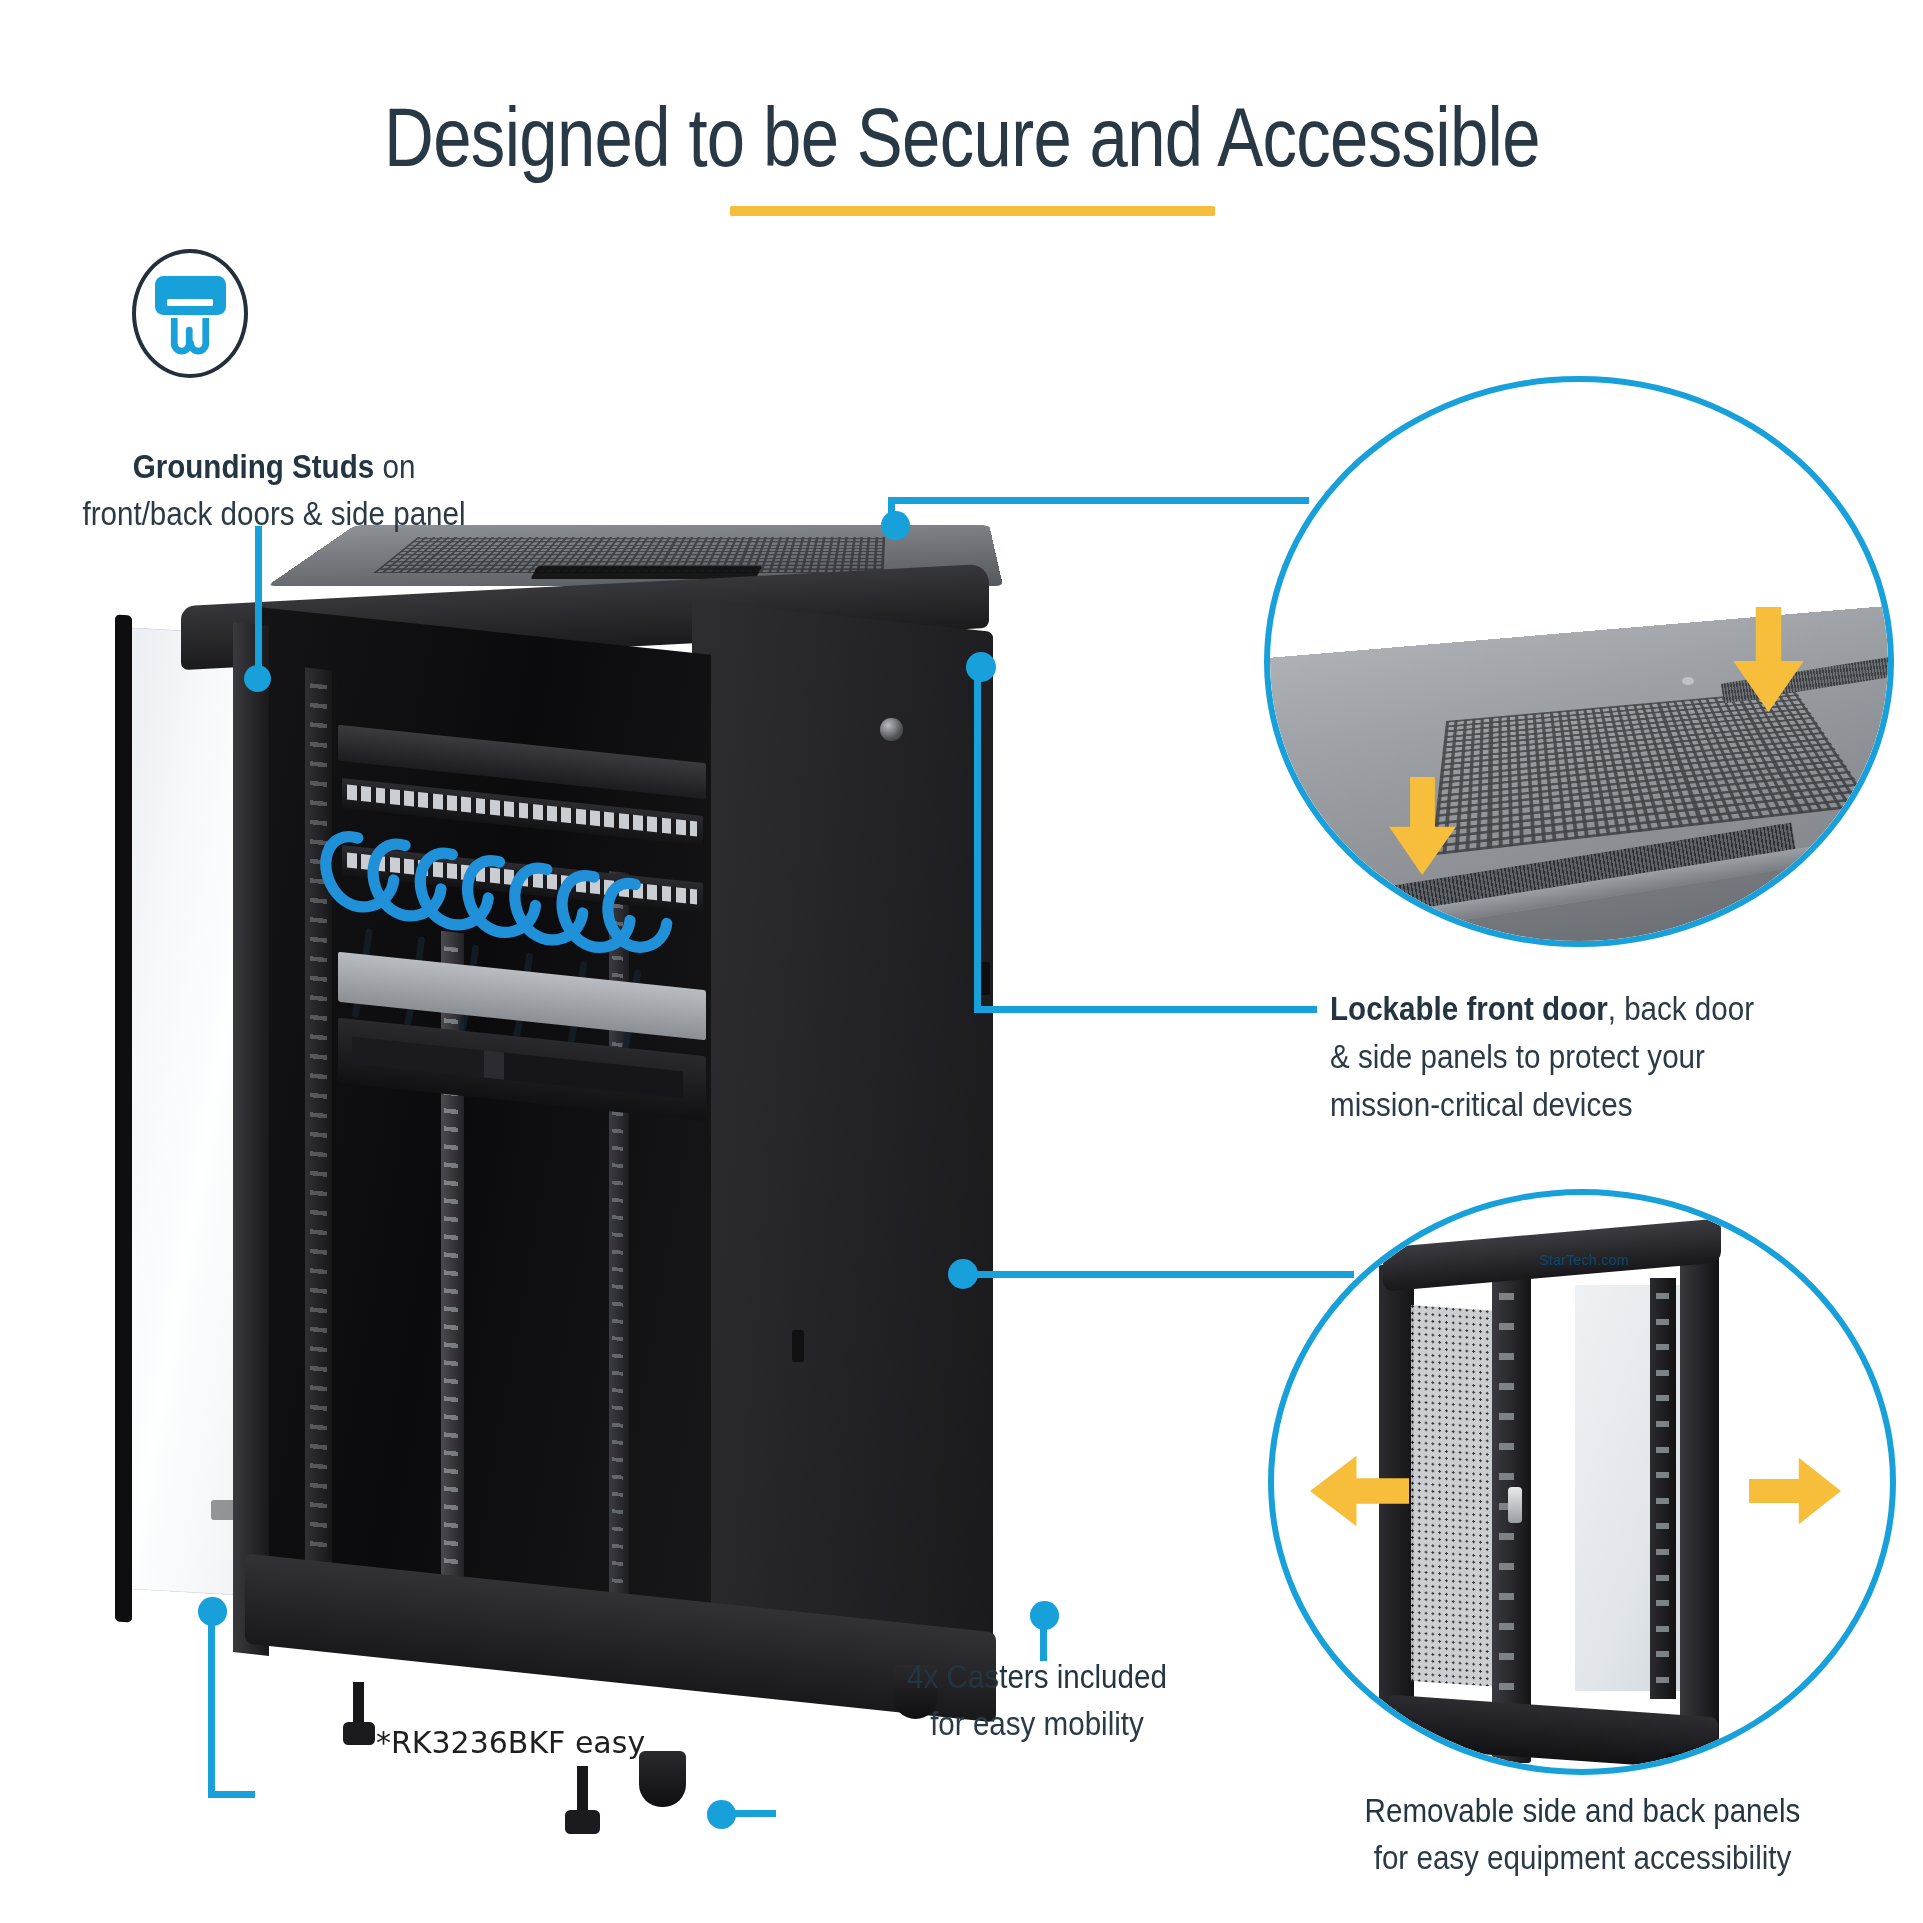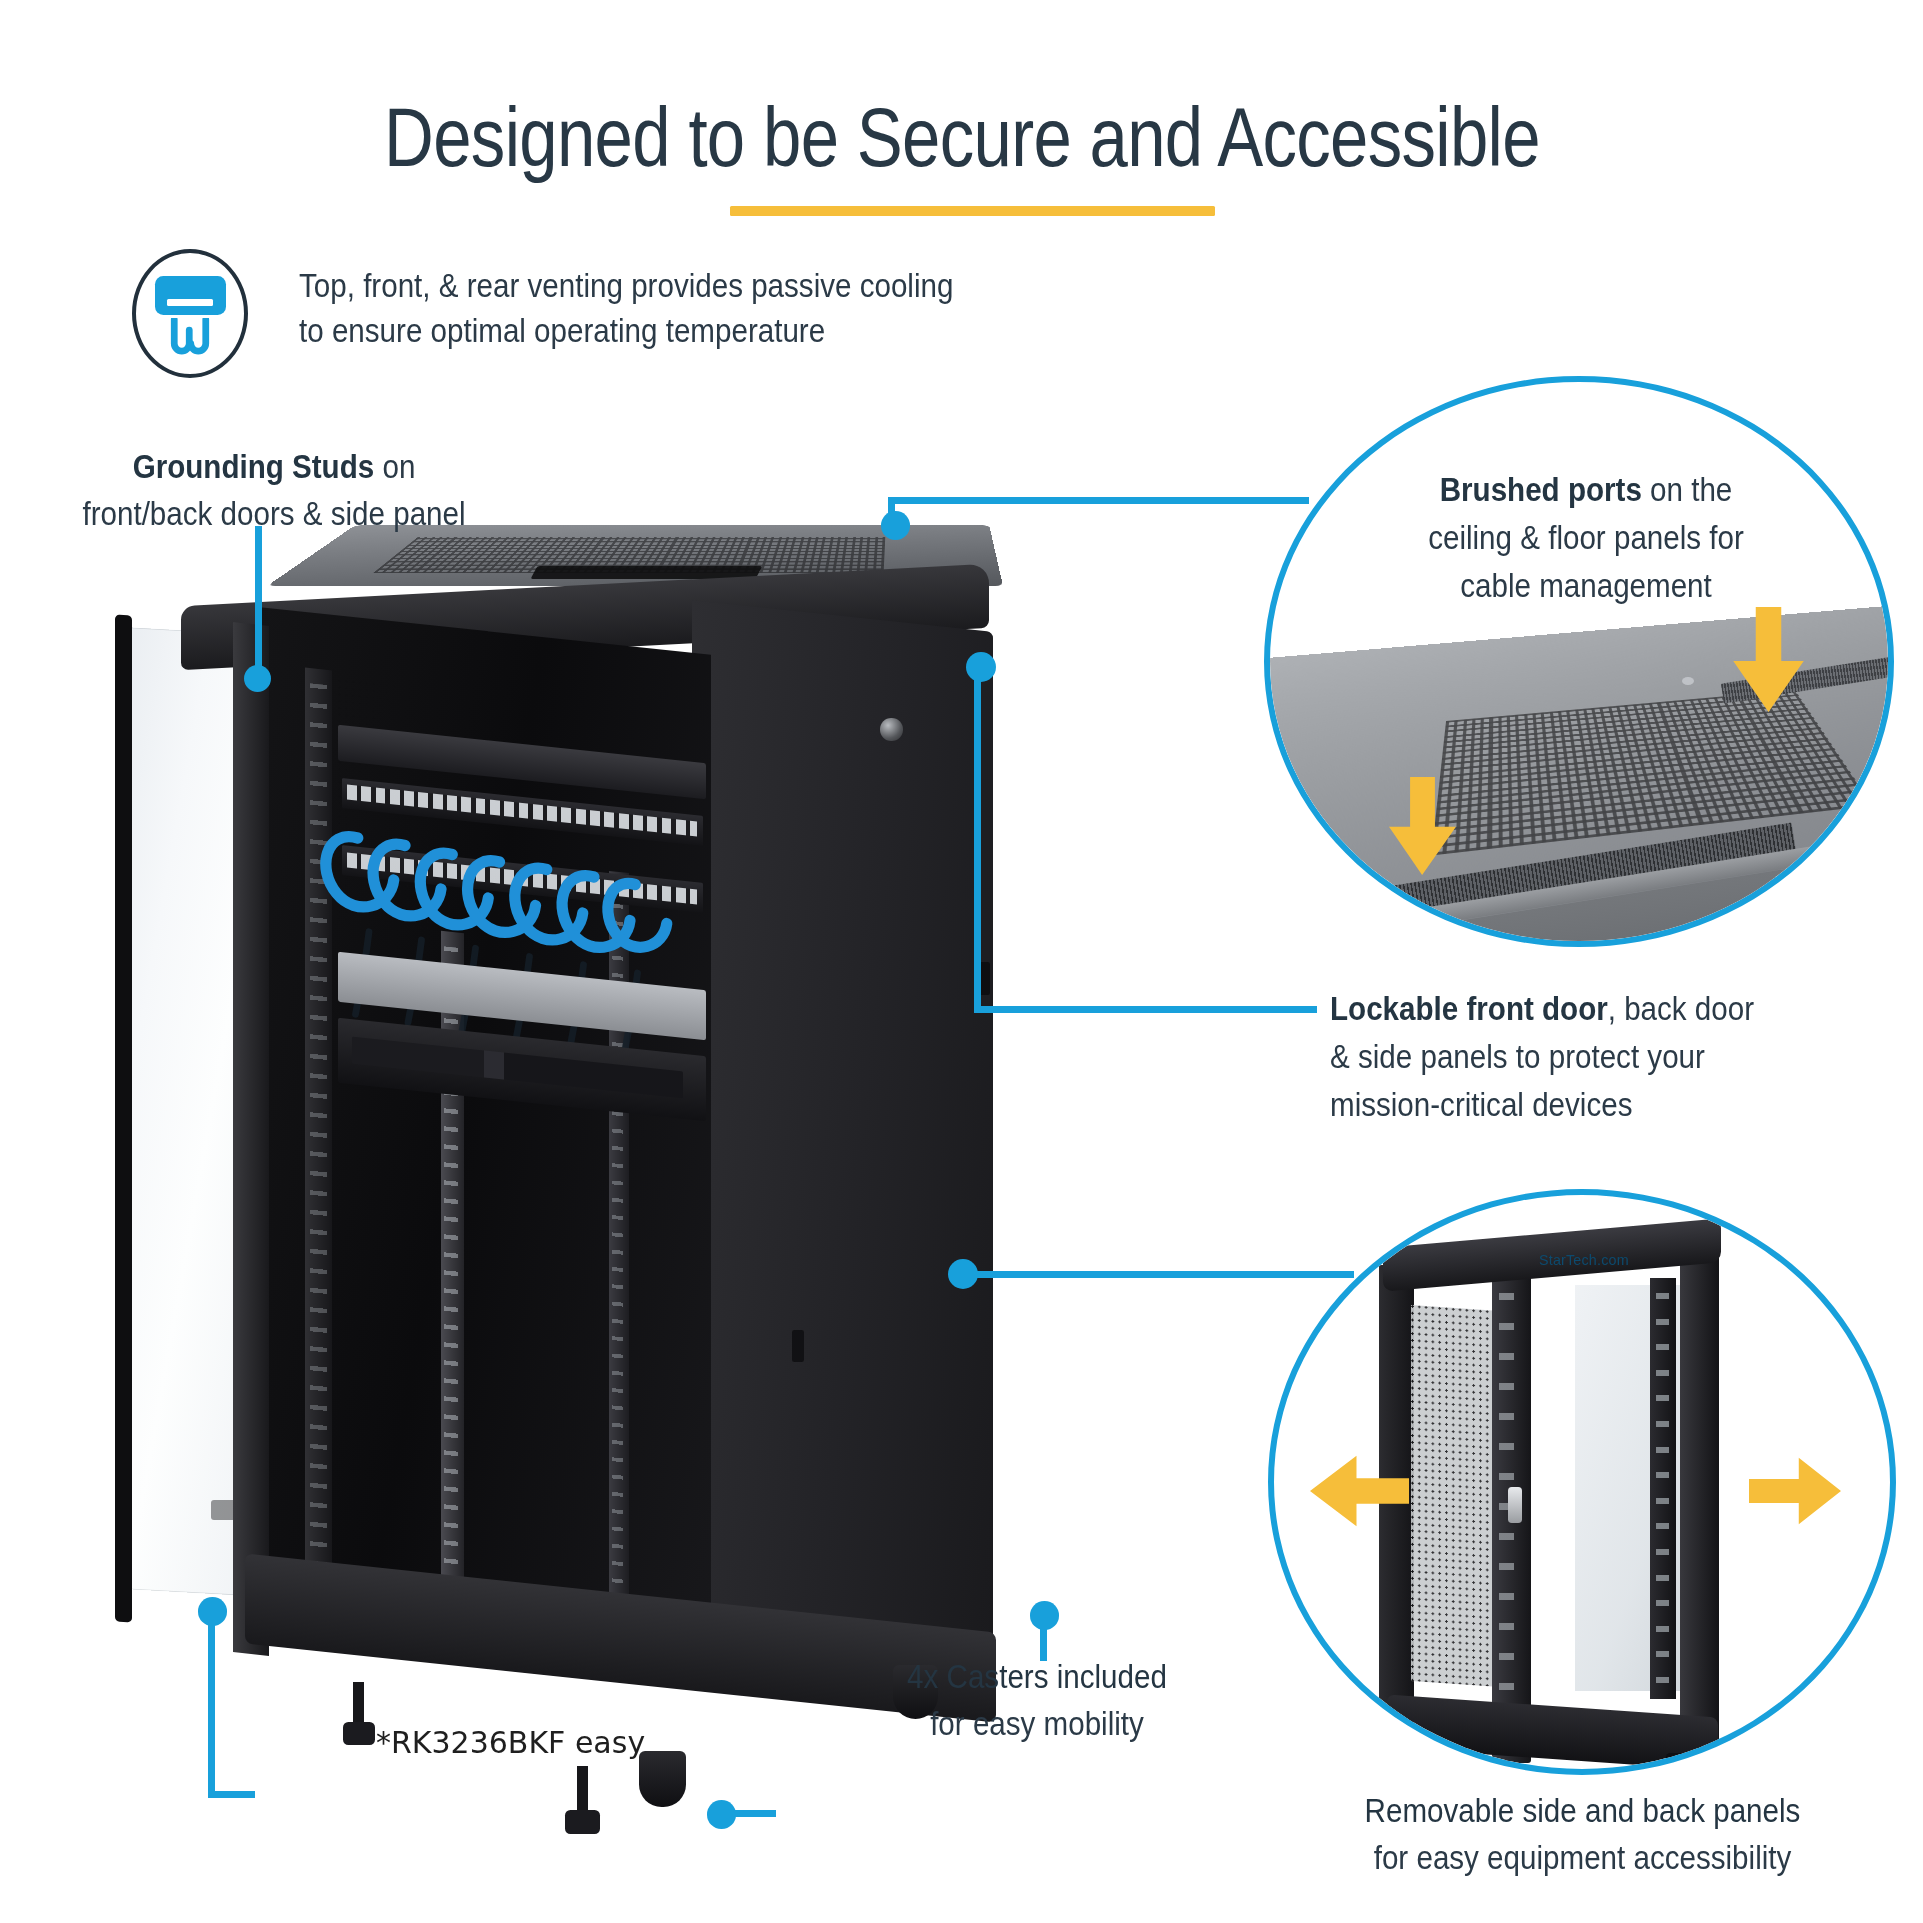--- a/index.html
+++ b/index.html
@@ -115,24 +115,20 @@
     <div class="ring"></div>
     <div class="unit">
       <div class="slot"></div>
     </div>
     <svg class="flow" viewBox="0 0 82 60">
       <path d="M20 2 L20 34 a10 10 0 0 0 20 0 L40 16" fill="none" stroke="#18A0DB" stroke-width="9" stroke-linecap="round"></path>
       <path d="M62 2 L62 34 a10 10 0 0 1 -20 0" fill="none" stroke="#18A0DB" stroke-width="9" stroke-linecap="round"></path>
     </svg>
   </div>
 
-  <div class="txt c-left" style="left:299px;top:263px;width:827px;">
-    <span class="narrow" style="transform-origin:0 0;display:block;">Top, front, &amp; rear venting provides passive cooling</span>
-    <span class="narrow" style="transform-origin:0 0;display:block;">to ensure optimal operating temperature</span>
-  </div>
 
   <div class="rack" style="left:113px;top:496px;width:1075px;height:1308px;">
 
     <div class="glassdoor" style="left:9px;top:135px;width:147px;height:962px;
                 transform:skewY(3.2deg);box-shadow:0 0 0 0.8px rgba(120,130,140,.25) inset;"></div>
     <div class="frame-dark3" style="position:absolute;left:1.5px;top:119px;width:16.5px;height:1007px;transform:skewY(3.2deg);border-radius:4.5px;"></div>
     <div class="frame-dark" style="position:absolute;left:98px;top:1004px;width:39px;height:19.5px;border-radius:3px;opacity:.45;"></div>
 
     <div style="position:absolute;left:154px;top:-60px;width:736px;height:150px;
                 background:linear-gradient(175deg,#8e9196,#6d7075 60%,#55585d);
@@ -258,27 +254,20 @@
                   background:#c8cbcf;opacity:.8;"></div>
     </div>
 
     <svg class="arrow" style="left:457px;top:225px;width:83px;height:105px;" viewBox="0 0 110 140">
       <path d="M38 0 h34 v72 h30 L55 140 L8 72 h30 Z" fill="#F6BE3A"></path>
     </svg>
     <svg class="arrow" style="left:113px;top:395px;width:79px;height:98px;" viewBox="0 0 105 130">
       <path d="M36 0 h33 v66 h28 L52 130 L8 66 h28 Z" fill="#F6BE3A"></path>
     </svg>
 
-    <div class="txt c-center" style="left:68px;top:83px;width:496px;line-height:48px;">
-      <div class="narrow" style="transform-origin:50% 0;">
-        <b>Brushed ports</b><span> on the</span>
-      </div>
-      <div class="narrow" style="transform-origin:50% 0;">ceiling &amp; floor panels for</div>
-      <div class="narrow" style="transform-origin:50% 0;">cable management</div>
-    </div>
   </div>
 
   <div class="circle" style="left:1268px;top:1189px;width:628px;height:586px;">
     <div class="circle-inner">
 
       <div style="position:absolute;left:105px;top:71px;width:35px;height:481px;
                   background:linear-gradient(90deg,#2c2c30,#141417);transform:skewY(4deg);"></div>
       <div class="perf" style="position:absolute;left:137px;top:113px;width:89px;height:376px;opacity:.9;
                   background-color:#c7cacd;transform:skewY(4deg);"></div>
       <div style="position:absolute;left:218px;top:49px;width:39px;height:519px;

